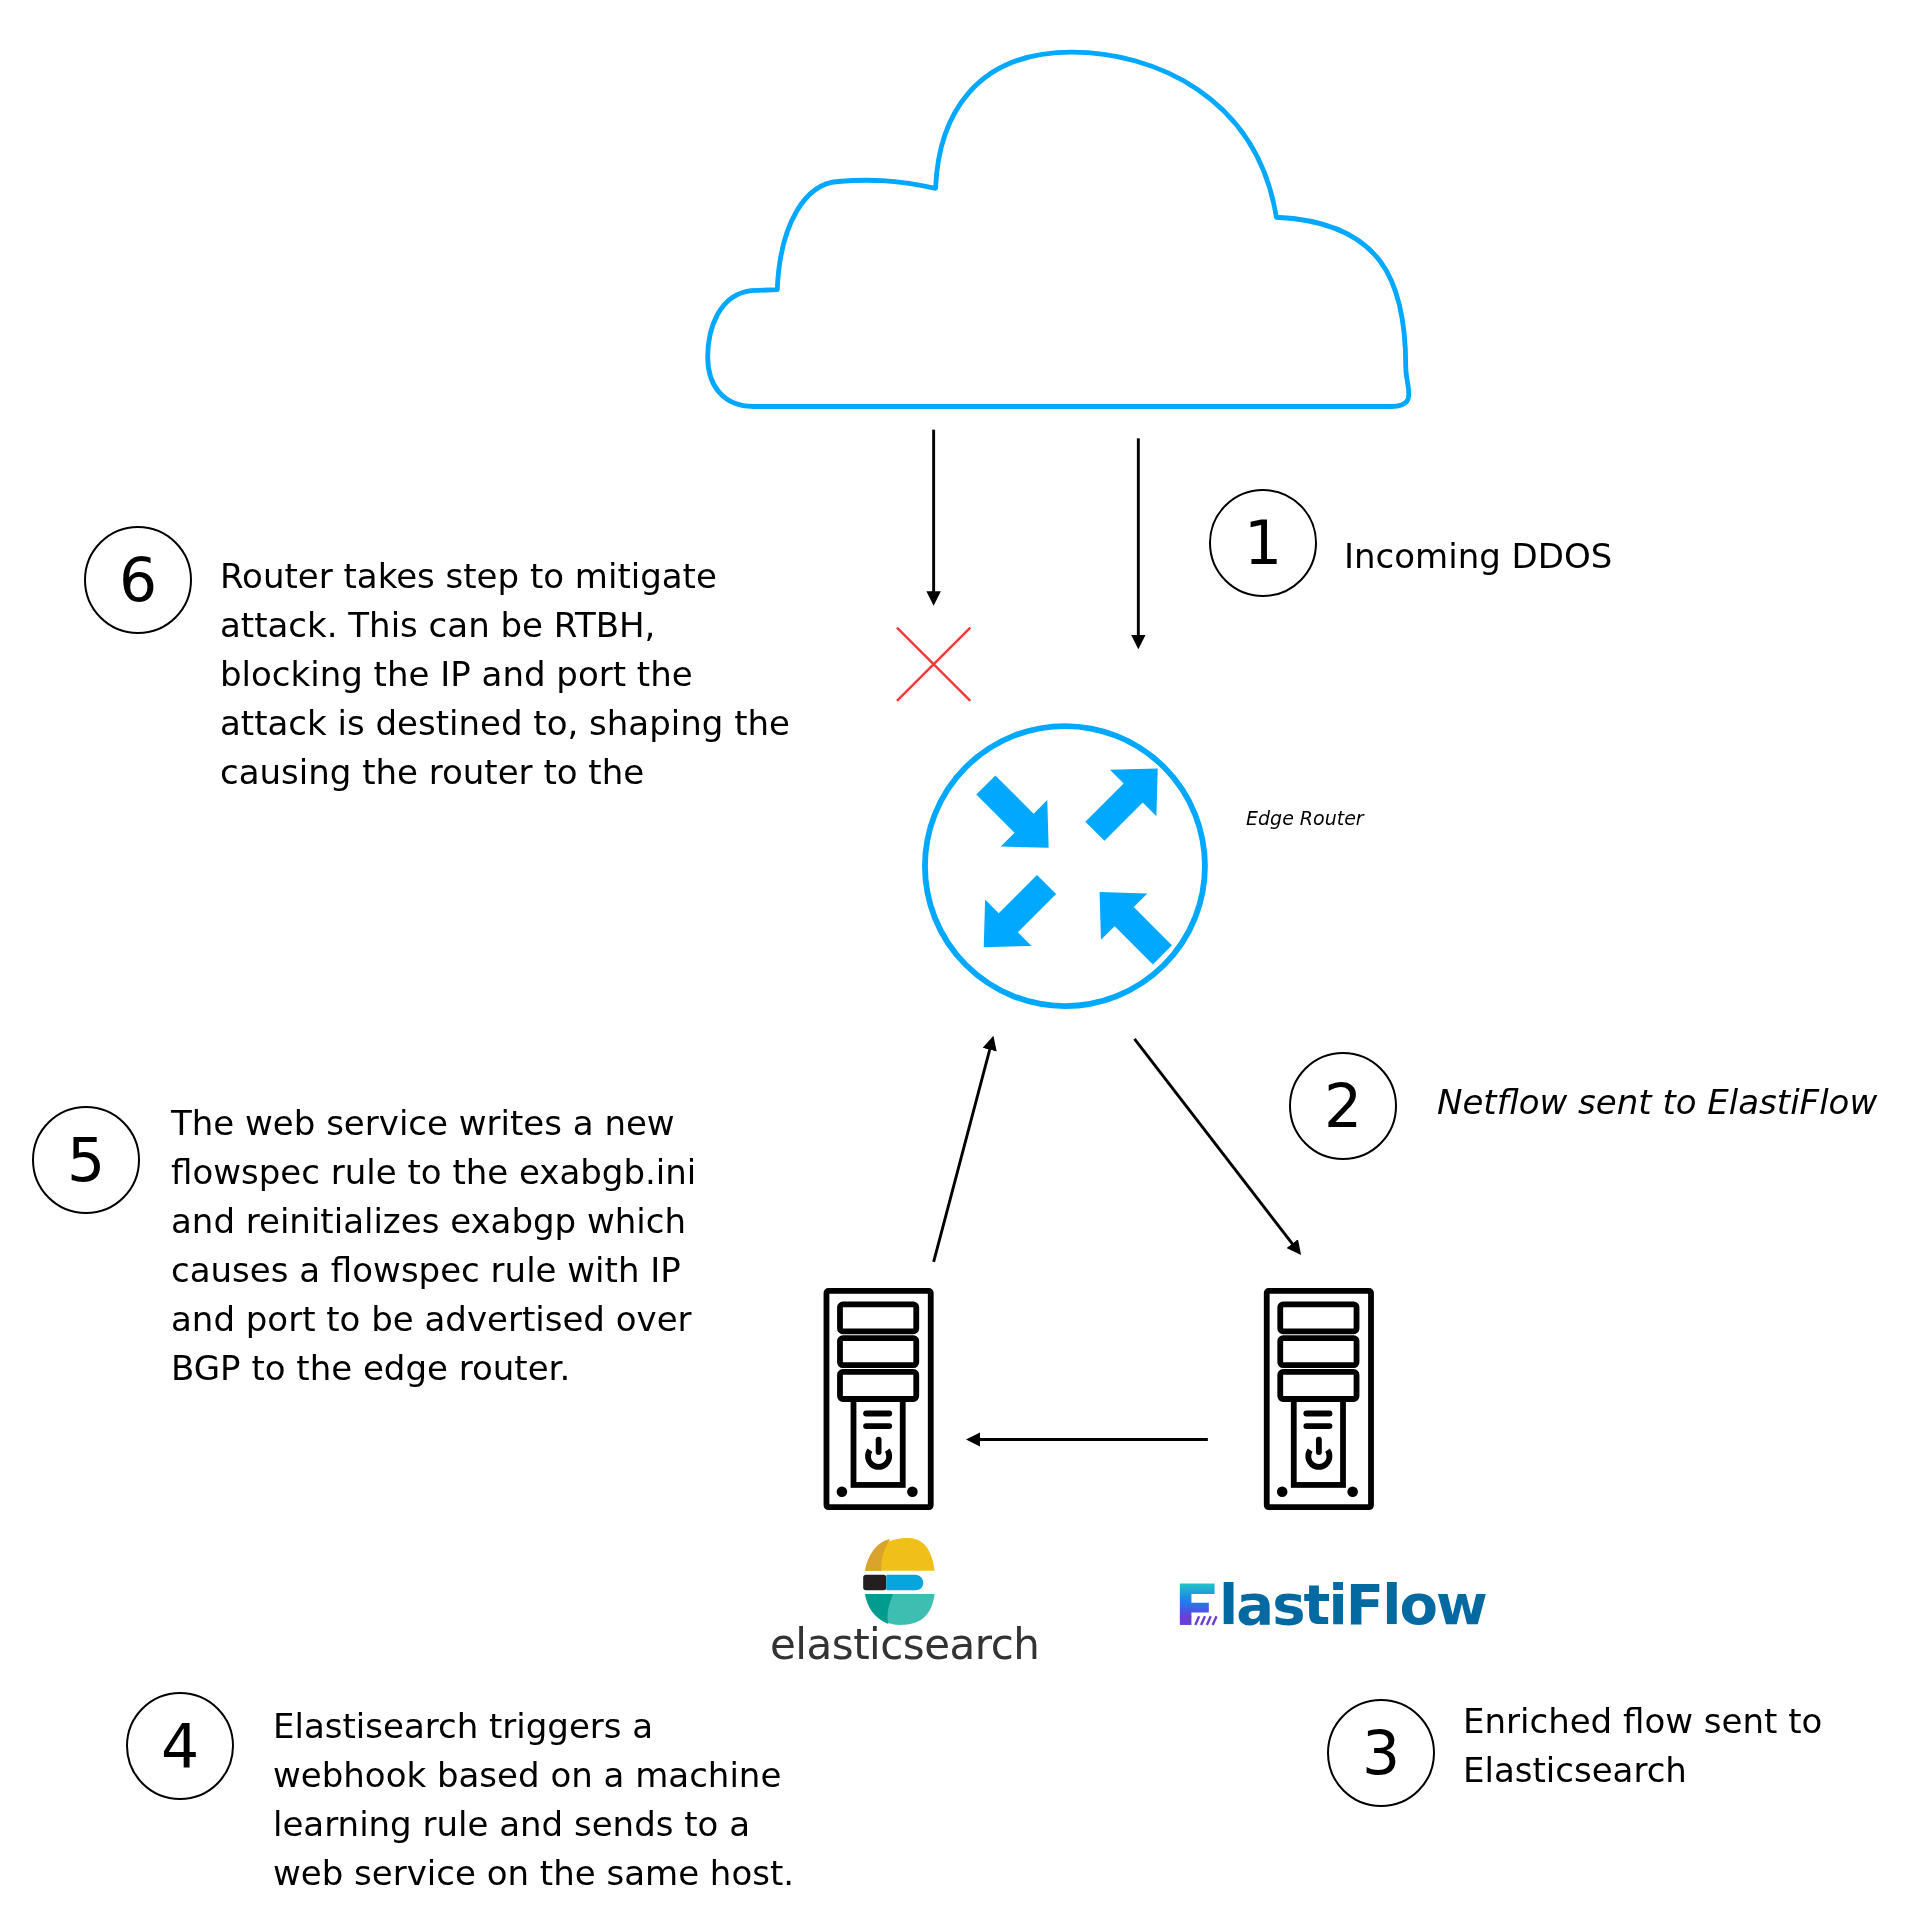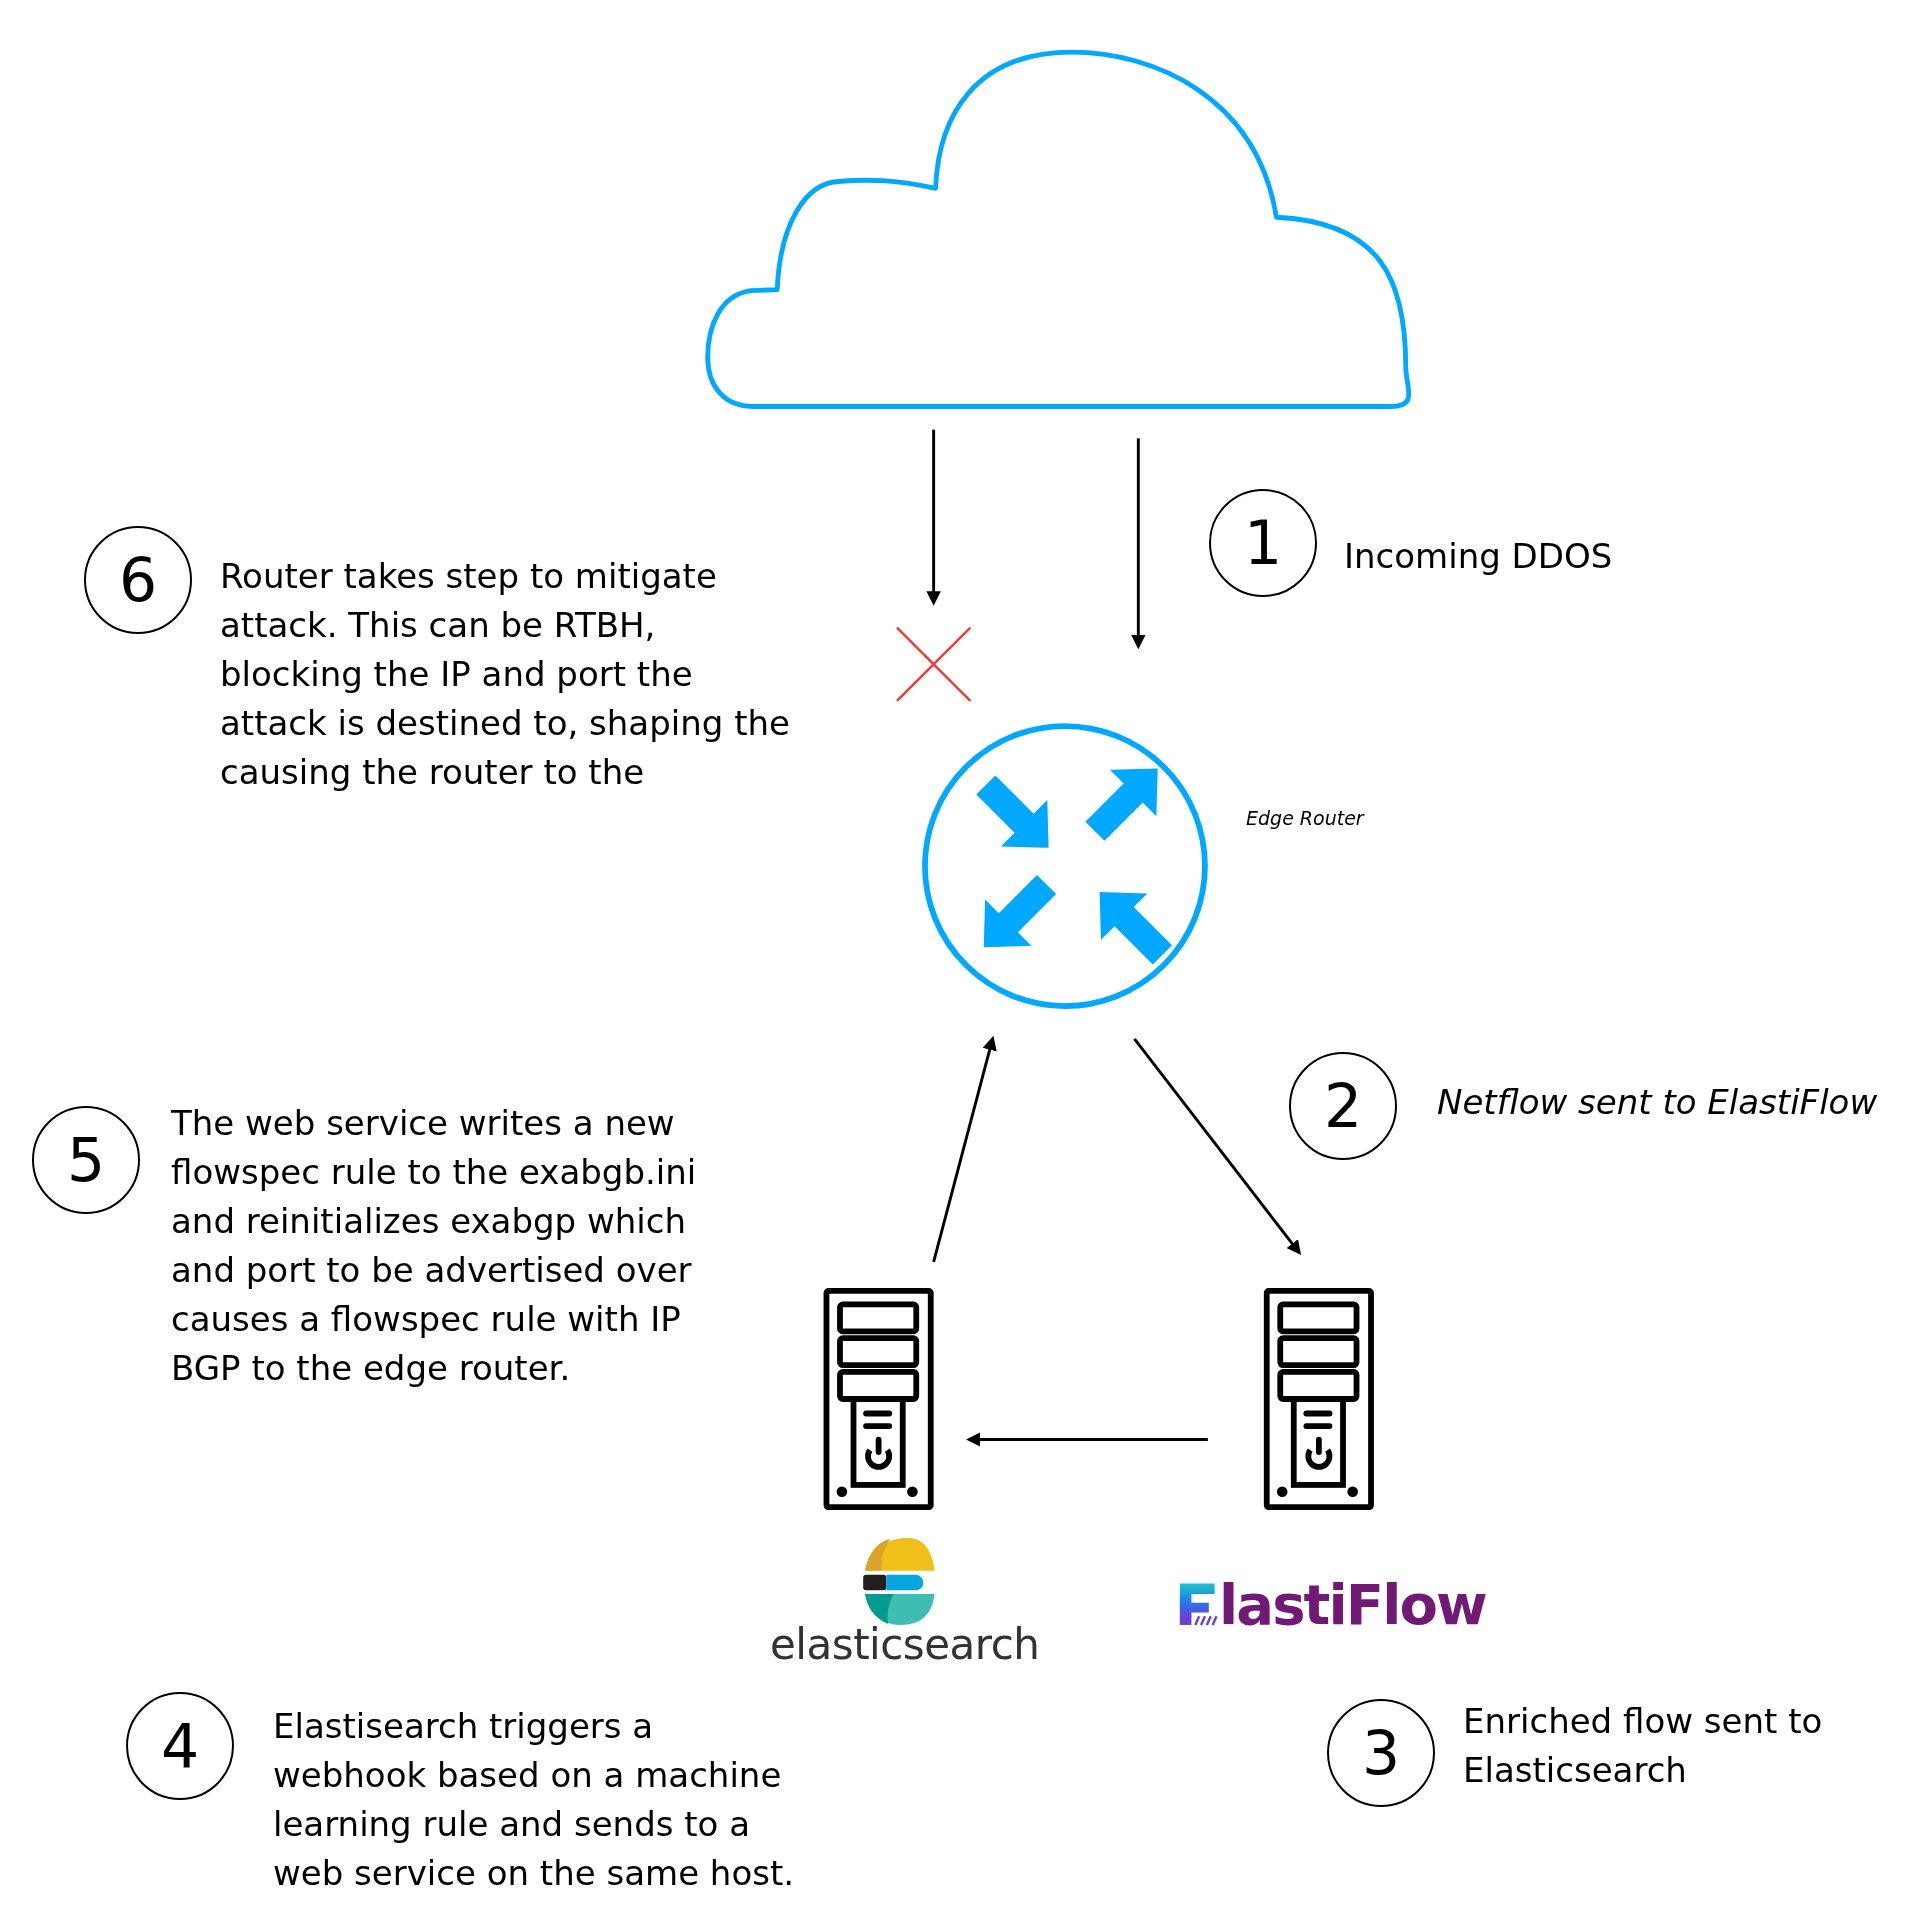--- a/index.html
+++ b/index.html
@@ -9,21 +9,21 @@
   .step-circle { position: absolute; border: 2.4px solid #000; border-radius: 50%;
                  box-sizing: border-box; display: flex; align-items: center; justify-content: center;
                  font-family: "DejaVu Sans", sans-serif; font-size: 60px; color: #000; }
   .step-text { position: absolute; font-family: "DejaVu Sans", sans-serif; font-size: 34px;
                line-height: 49px; color: #000; white-space: nowrap; }
   .router-label { position: absolute; font-family: "DejaVu Sans", sans-serif; font-style: italic;
                   font-size: 19px; color: #000; }
   .es-word { position: absolute; font-family: "DejaVu Sans", sans-serif; font-size: 42px;
              color: #333; letter-spacing: -0.5px; }
   .ef-word { position: absolute; font-family: "DejaVu Sans", sans-serif; font-weight: bold;
-             font-size: 56px; color: #701a75; letter-spacing: -1.9px; }
+             font-size: 56px; color: #0369a1; letter-spacing: -1.9px; }
 </style>
 </head>
 <body>
 
 <svg class="canvas" viewBox="0 0 2000 2000">
   <defs>
     <marker id="ah" viewBox="0 0 10 10" refX="5" refY="5" markerWidth="5" markerHeight="5" orient="auto-start-reverse">
       <path d="M0,0 L10,5 L0,10 z" fill="#000"></path>
     </marker>
   </defs>
@@ -165,22 +165,22 @@
     <div>web service on the same host.</div>
   </div>
 </div>
 
 <div>
   <div class="step-circle" style="left:32px; top:1106px; width:108px; height:108px;">5</div>
   <div class="step-text" style="left:171px; top:1099px;">
     <div>The web service writes a new</div>
     <div>flowspec rule to the exabgb.ini</div>
     <div>and reinitializes exabgp which</div>
+    <div>causes a flowspec rule with IP</div>
     <div>and port to be advertised over</div>
-    <div>causes a flowspec rule with IP</div>
     <div>BGP to the edge router.</div>
   </div>
 </div>
 
 <div>
   <div class="step-circle" style="left:84px; top:526px; width:108px; height:108px;">6</div>
   <div class="step-text" style="left:220px; top:552px;">
     <div>Router takes step to mitigate</div>
     <div>attack. This can be RTBH,</div>
     <div>blocking the IP and port the</div>

